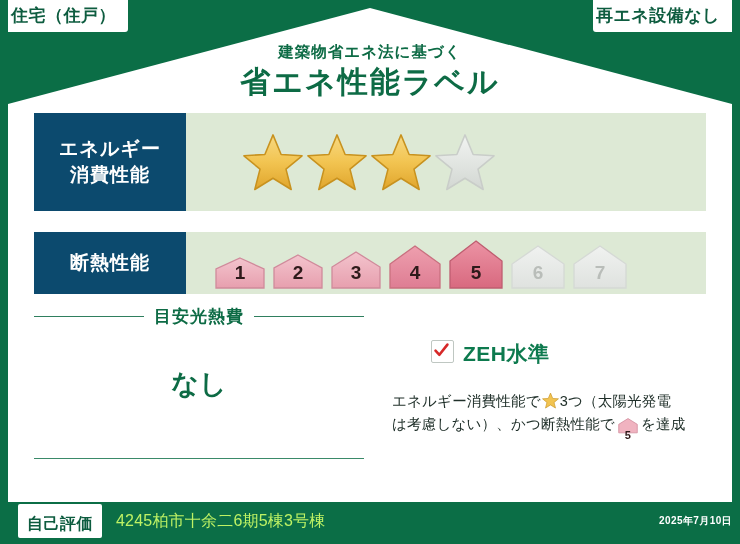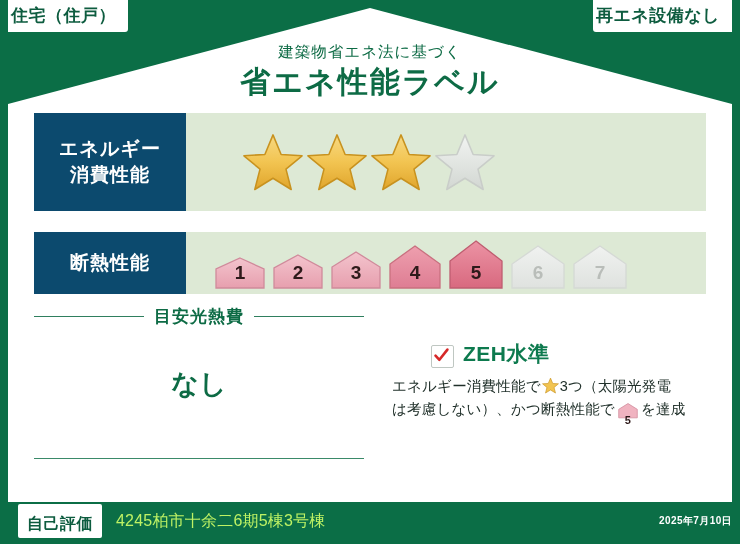--- a/index.html
+++ b/index.html
@@ -35,21 +35,21 @@
     z-index:2;
   }
   #roof svg{display:block;width:100%;height:100%;}
 
   
   #title-block{
     position:absolute;left:0;right:0;top:42px;z-index:4;
     text-align:center;color:#0d6b45;
   }
   #title-sub{
-    font-size:15.5px;font-weight:normal;letter-spacing:1px;margin-bottom:2px;
+    font-size:15.5px;font-weight:bold;letter-spacing:1px;margin-bottom:2px;
   }
   #title-main{
     font-size:30px;font-weight:bold;letter-spacing:2px;line-height:1.1;
   }
 
   
   .rating-row{
     position:absolute;z-index:4;left:34px;right:34px;
     display:flex;align-items:stretch;
     background:#dde9d5;
@@ -101,21 +101,21 @@
     font-size:27px;margin-top:38px;
   }
   #cost-underline{
     margin-top:56px;height:1px;background:#3a8a69;
   }
 
   
   #zeh-block{
     position:absolute;z-index:4;left:392px;top:340px;width:312px;
   }
-  #zeh-title-row{display:flex;align-items:flex-end;margin-bottom:7px;padding-left:39px;}
+  #zeh-title-row{display:flex;align-items:flex-start;margin-bottom:22px;padding-left:39px;}
   #zeh-check{
     width:21px;height:21px;border:1.6px solid #bfc7c2;background:#fff;
     border-radius:2px;position:relative;flex:0 0 21px;margin-right:9px;
   }
   #zeh-check svg{position:absolute;left:1px;top:1px;}
   #zeh-title{
     color:#0d7a4e;font-weight:bold;font-size:21px;letter-spacing:0.5px;
   }
   #zeh-desc{
     color:#20302a;font-size:14.5px;line-height:1.62;letter-spacing:0.2px;

